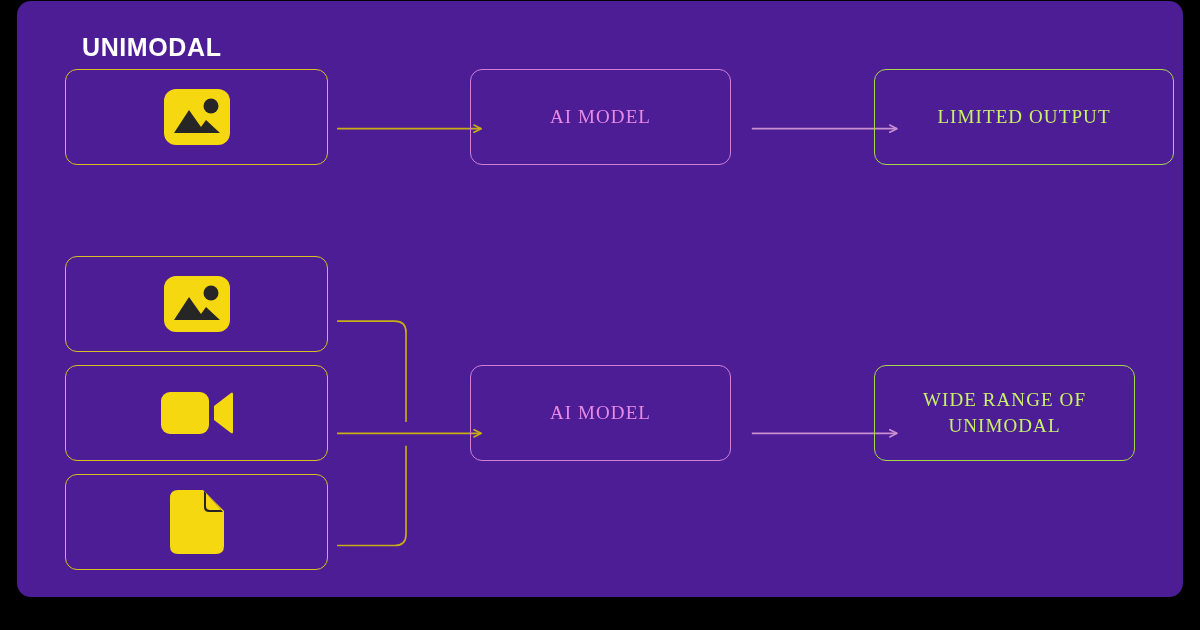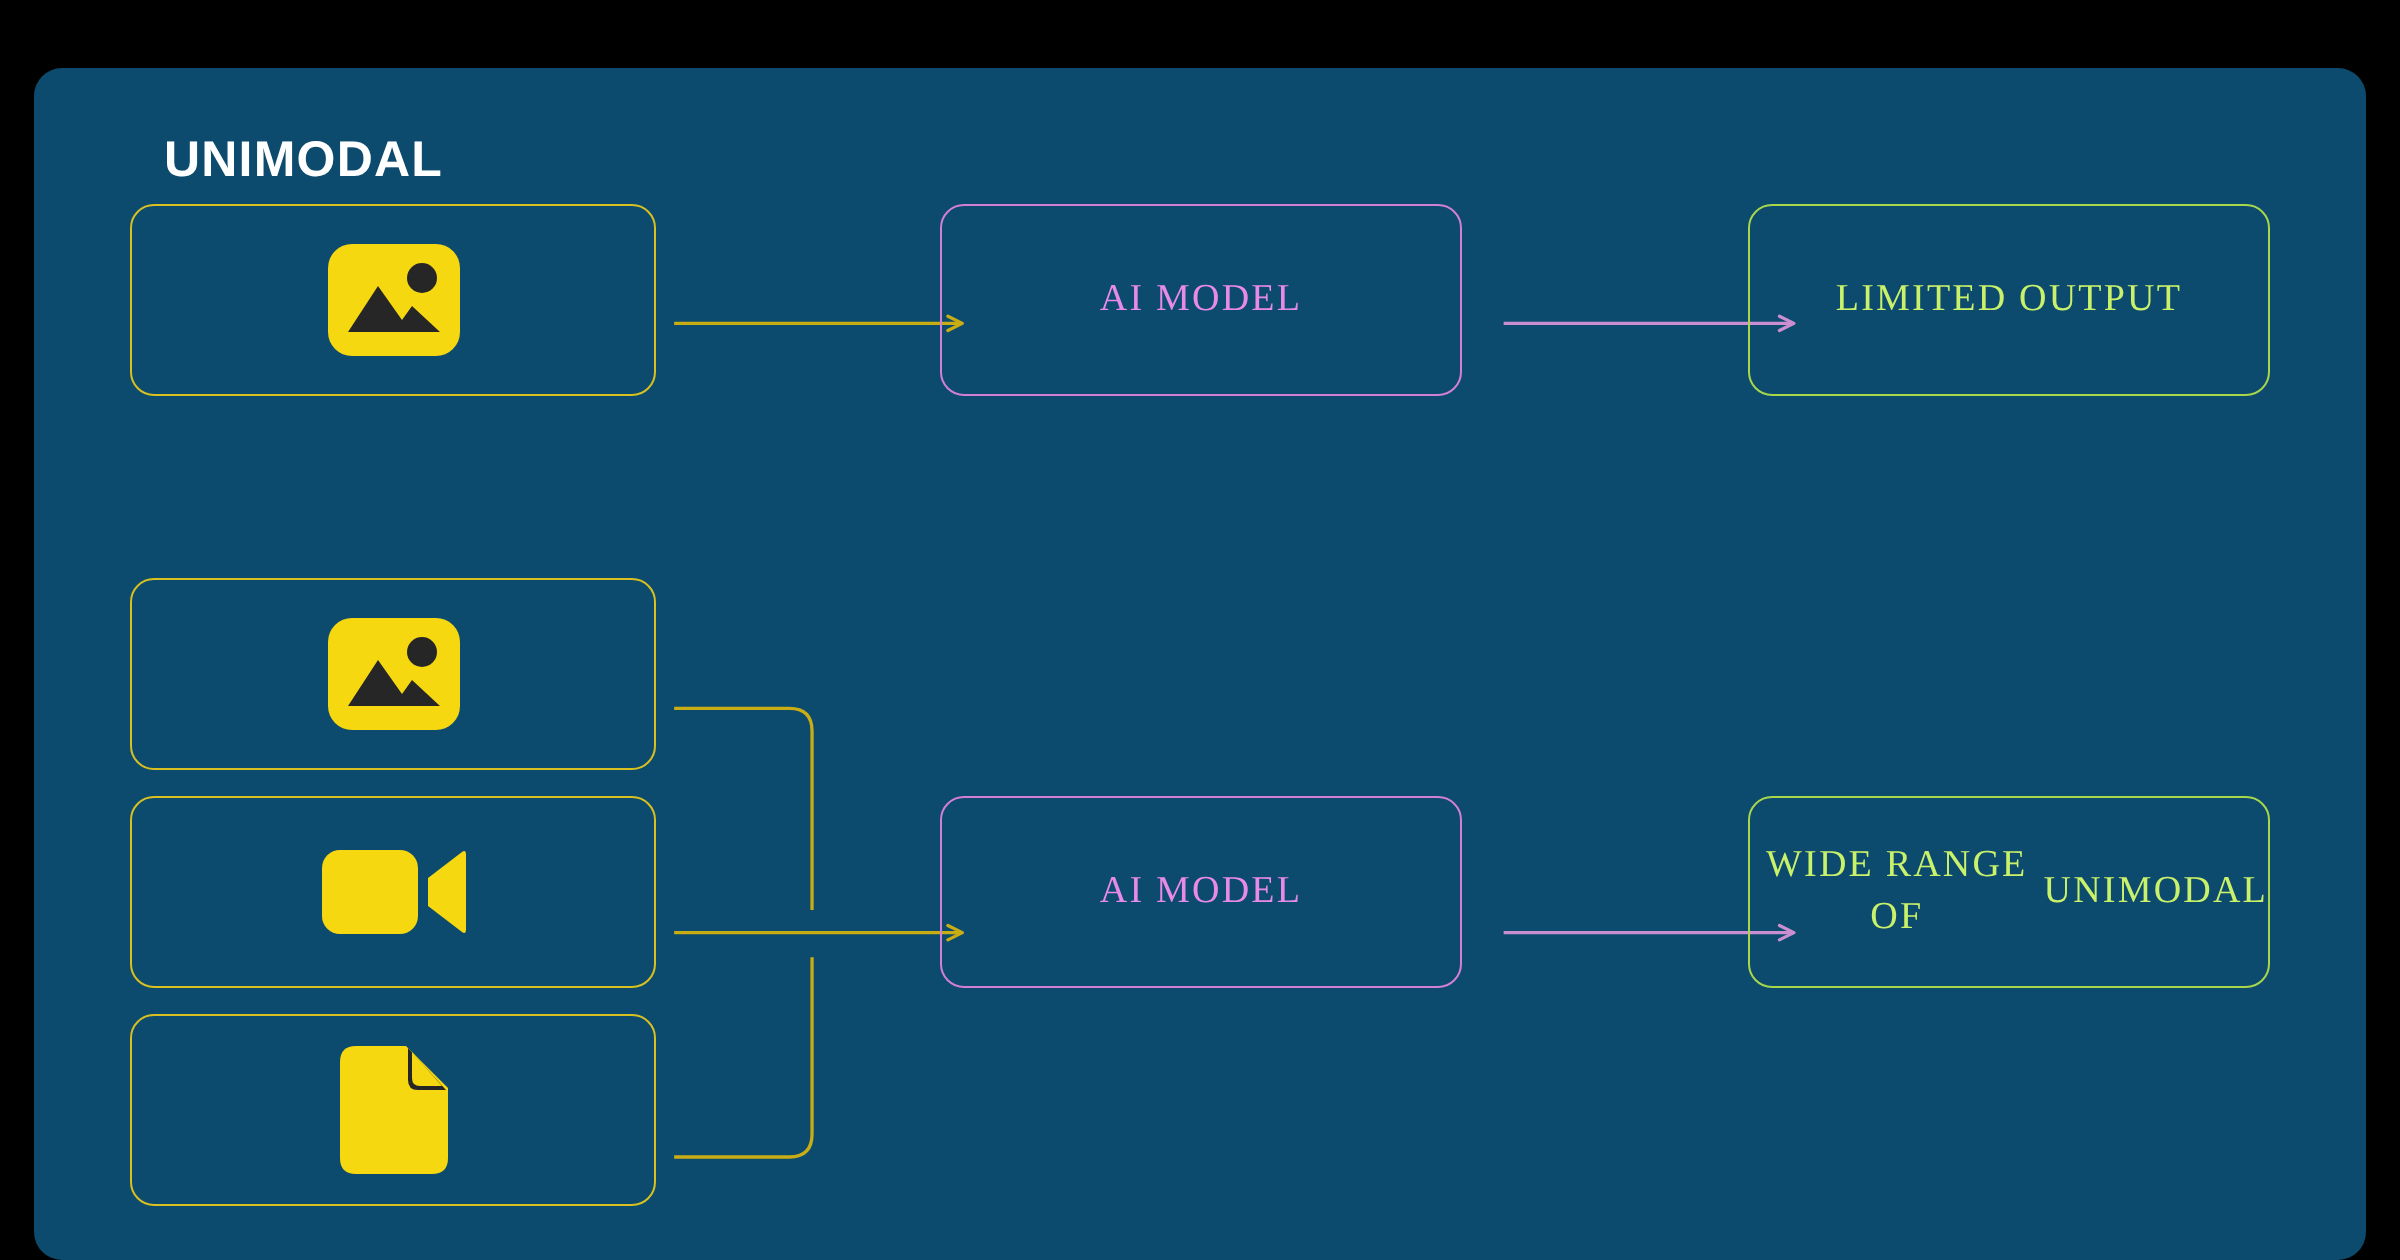--- a/index.html
+++ b/index.html
@@ -15,24 +15,24 @@
   }
   #canvas {
     position: relative;
     width: 1200px;
     height: 630px;
     background: #000000;
   }
   .panel {
     position: absolute;
     left: 17px;
-    top: 34px;
+    top: 1px;
     width: 1166px;
     height: 596px;
-    background: #0c4a6e;
+    background: #4c1d95;
     border-radius: 14px;
   }
   .section-title {
     position: absolute;
     color: #ffffff;
     font-size: 25px;
     font-weight: bold;
     letter-spacing: 0.6px;
     font-family: "Liberation Sans", sans-serif;
     white-space: nowrap;
@@ -118,21 +118,21 @@
           <circle cx="47" cy="17" r="7.5" fill="#262626"></circle>
           <path d="M10 44 L25 21 L37 38 L42 31 L56 44 Z" fill="#262626"></path>
         </svg>
       </span>
     </div>
 
     <div class="node model-node" style="left:453px; top:68px; width:261px; height:96px;">
       <span class="node-label">AI MODEL</span>
     </div>
 
-    <div class="node output-node" style="left:857px; top:68px; width:261px; height:96px;">
+    <div class="node output-node" style="left:857px; top:68px; width:300px; height:96px;">
       <span class="node-label">LIMITED OUTPUT</span>
     </div>
 
 
     <div class="node input-node" style="left:48px; top:255px; width:263px; height:96px;">
       <span class="icon-wrap">
         <svg width="66" height="56" viewBox="0 0 66 56">
           <rect x="0" y="0" width="66" height="56" rx="12" fill="#f6d811"></rect>
           <circle cx="47" cy="17" r="7.5" fill="#262626"></circle>
           <path d="M10 44 L25 21 L37 38 L42 31 L56 44 Z" fill="#262626"></path>
@@ -156,19 +156,19 @@
           <path d="M34 1 L34 17 Q34 22 39 22 L53 22 Z" fill="#262626"></path>
           <path d="M36 3 L36 16 Q36 20 40 20 L51 20 Z" fill="#f6d811"></path>
         </svg>
       </span>
     </div>
 
     <div class="node model-node" style="left:453px; top:364px; width:261px; height:96px;">
       <span class="node-label">AI MODEL</span>
     </div>
 
-    <div class="node output-node" style="left:857px; top:364px; width:261px; height:96px; ">
+    <div class="node output-node" style="left:857px; top:364px; width:261px; height:96px; flex-direction:column;">
       <span class="node-label">WIDE RANGE OF</span>
       <span class="node-label">UNIMODAL</span>
     </div>
 
   </div>
 </div>
 
 </body></html>

